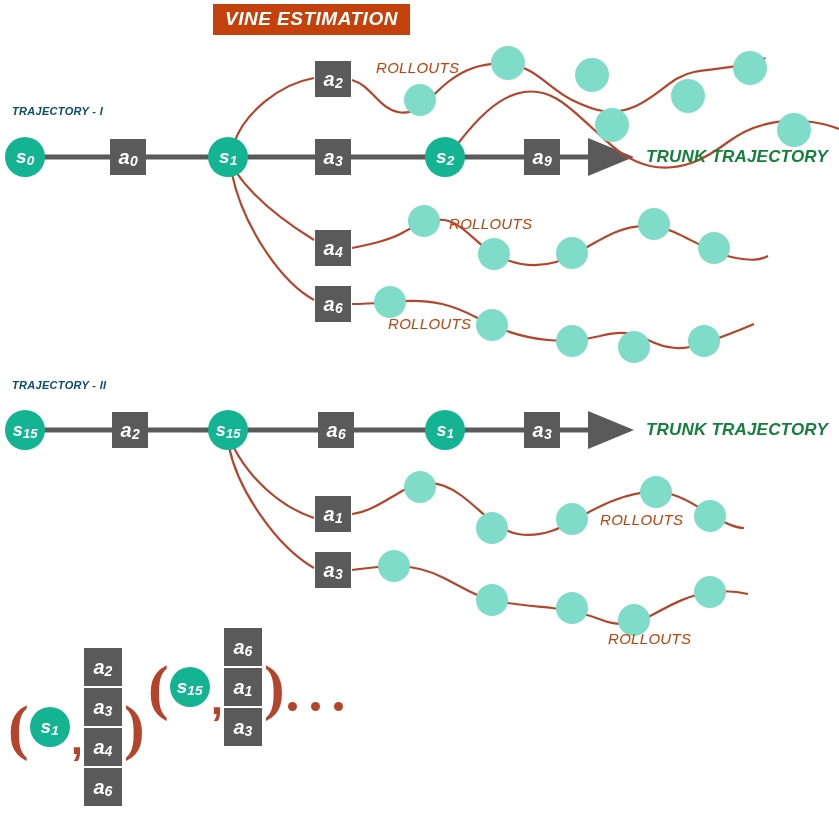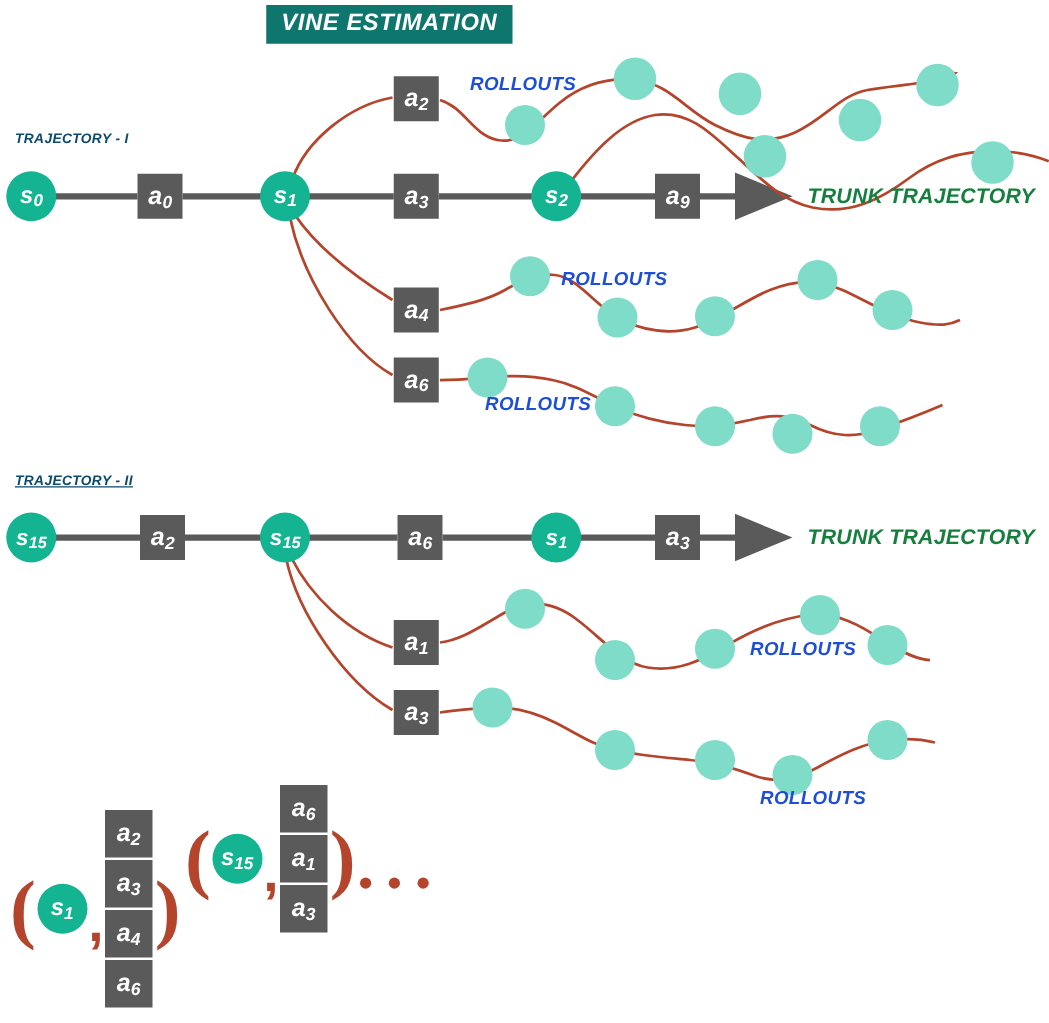--- a/index.html
+++ b/index.html
@@ -5,32 +5,32 @@
   html,body{margin:0;padding:0;background:#ffffff;}
   body{
     width:839px;height:818px;position:relative;overflow:hidden;
     font-family:"Liberation Sans","DejaVu Sans",sans-serif;
   }
   #stage{position:absolute;left:0;top:0;width:839px;height:818px;}
   svg.layer{position:absolute;left:0;top:0;width:839px;height:818px;overflow:visible;}
 
   
   .banner{
-    position:absolute;background:#0f766e;color:#fff;
+    position:absolute;background:#c2410c;color:#fff;
     font-style:italic;font-weight:bold;font-size:19px;letter-spacing:.5px;
     padding:4px 12px 5px 12px;white-space:nowrap;
   }
   
   .traj-label{
     position:absolute;color:#0c4a6e;font-style:italic;font-weight:bold;
     font-size:11px;letter-spacing:.3px;white-space:nowrap;
   }
   
   .rollout-label{
-    position:absolute;color:#1d4ed8;font-style:italic;font-weight:bold;
+    position:absolute;color:#c2410c;font-style:italic;font-weight:normal;
     font-size:15px;letter-spacing:.3px;white-space:nowrap;
   }
   
   .trunk-label{
     position:absolute;color:#15803d;font-style:italic;font-weight:bold;
     font-size:17px;letter-spacing:.2px;white-space:nowrap;
   }
   
   .state{
     position:absolute;border-radius:50%;background:#14B391;
@@ -243,21 +243,21 @@
   </div>
   <div class="action" style="left:315px;top:286px;width:36px;height:36px;font-size:20px;">
     <span>a</span>
       <span class="sub">6</span>
   </div>
 
   <div class="rollout-label" style="left:376px;top:59px;">ROLLOUTS</div>
   <div class="rollout-label" style="left:449px;top:215px;">ROLLOUTS</div>
   <div class="rollout-label" style="left:388px;top:315px;">ROLLOUTS</div>
 
-  <div class="traj-label" style="left:12px;top:379px;text-decoration:underline;">TRAJECTORY - II</div>
+  <div class="traj-label" style="left:12px;top:379px;">TRAJECTORY - II</div>
 
   <div class="state" style="left:5px;top:410px;width:40px;height:40px;font-size:18px;">
     <span>s</span>
       <span class="sub">15</span>
   </div>
 
   <div class="action" style="left:112px;top:412px;width:36px;height:36px;font-size:20px;">
     <span>a</span>
       <span class="sub">2</span>
   </div>

